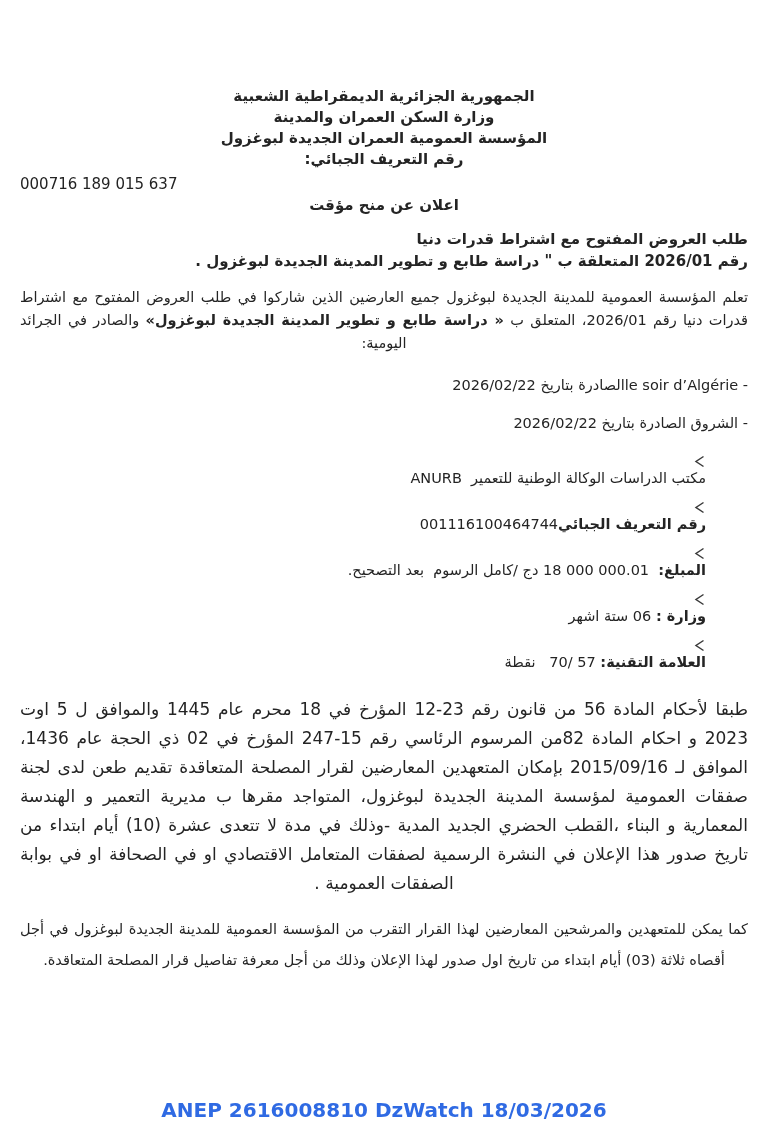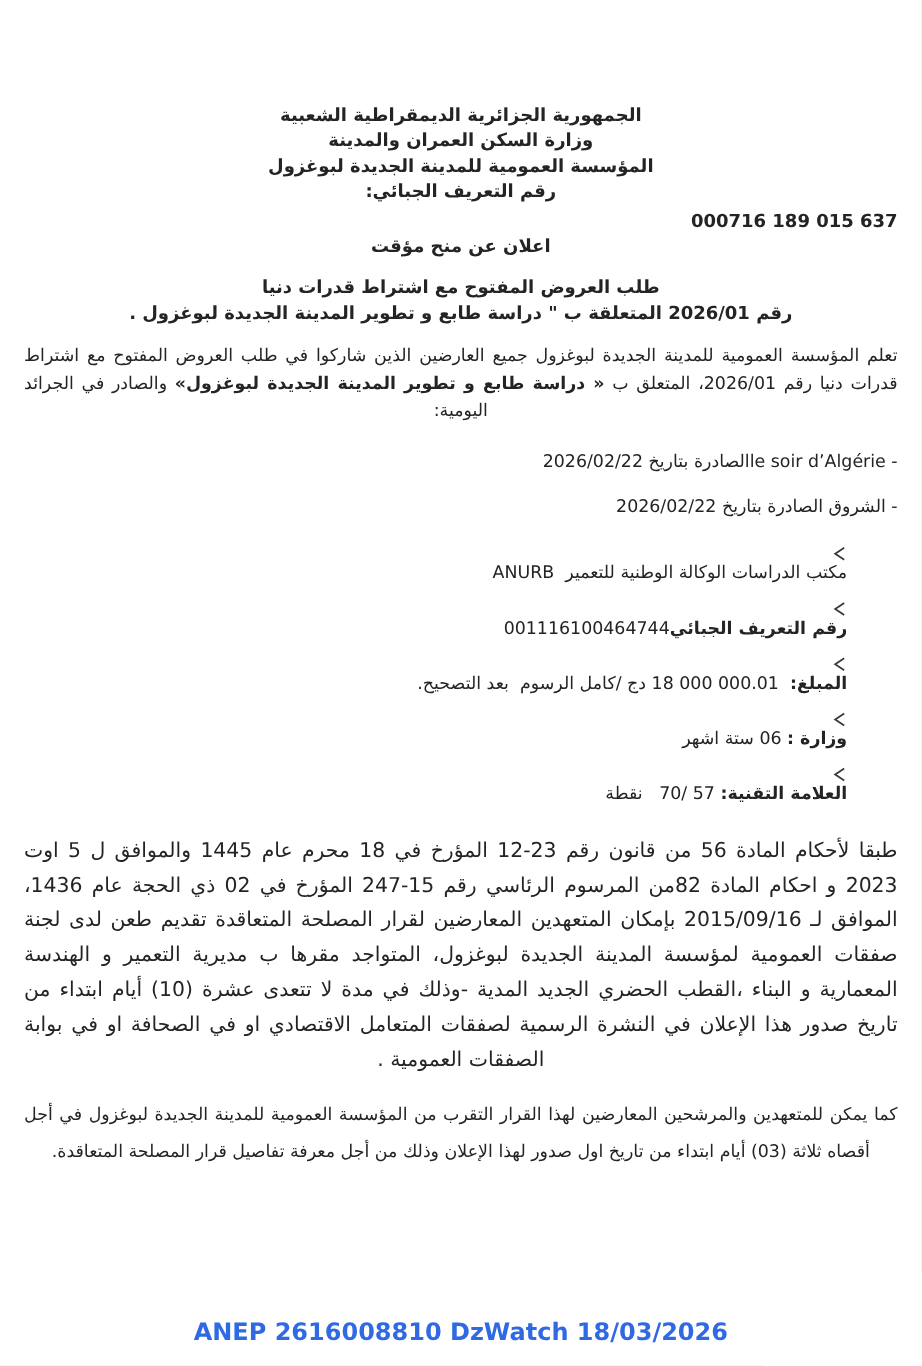--- a/index.html
+++ b/index.html
@@ -9,24 +9,24 @@
     margin:0 auto;
     background:#ffffff;
     font-family:"DejaVu Sans",sans-serif;
     color:#242424;
     direction:rtl;
     overflow:hidden;
   }
   .content{padding:86px 20px 0 20px;}
 
   .doc-header{text-align:center;font-weight:bold;font-size:15px;line-height:21px;}
-  .nif-number{text-align:right;font-weight:bold;font-size:15px;line-height:21px;margin-top:4px;direction:ltr;}
+  .nif-number{text-align:left;font-weight:normal;font-size:15px;line-height:21px;margin-top:4px;direction:ltr;}
   .grant-notice{text-align:center;font-weight:bold;font-size:15px;line-height:21px;}
 
-  .tender-title{margin-top:12px;text-align:center;font-weight:bold;font-size:15px;line-height:22px;}
+  .tender-title{margin-top:12px;text-align:right;font-weight:bold;font-size:15px;line-height:22px;}
 
   .intro-par{
     margin-top:14px;
     font-size:14.5px;line-height:23px;
     text-align:justify;text-align-last:center;
   }
   .intro-par .bold-seg{font-weight:bold;}
 
   .newspapers{margin-top:20px;}
   .newspaper-line{font-size:14.5px;line-height:21px;margin-bottom:17px;text-align:right;padding-left:2px;}
@@ -65,21 +65,21 @@
 </style>
 </head>
 <body>
 
 <div class="page">
   <div class="content">
 
     <div class="doc-header">
       <div>الجمهورية الجزائرية الديمقراطية الشعبية</div>
       <div>وزارة السكن العمران والمدينة</div>
-      <div>المؤسسة العمومية للمدينة الجديدة لبوغزول</div>
+      <div>المؤسسة العمومية العمران الجديدة لبوغزول</div>
       <div>رقم التعريف الجبائي:</div>
     </div>
 
     <div class="nif-number">000716 189 015 637</div>
     <div class="grant-notice">اعلان عن منح مؤقت</div>
 
     <div class="tender-title">
       <div>طلب العروض المفتوح مع اشتراط قدرات دنيا</div>
       <div>رقم 2026/01 المتعلقة ب " دراسة طابع و تطوير المدينة الجديدة لبوغزول .</div>
     </div>

